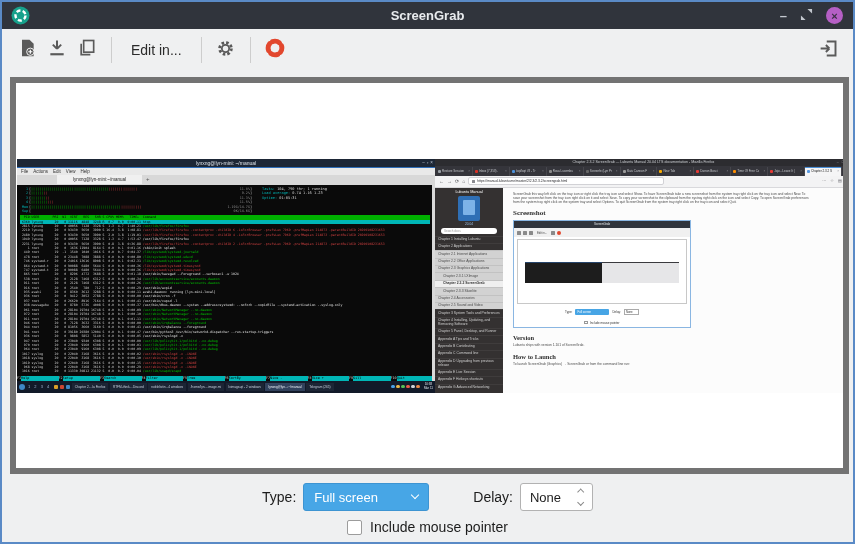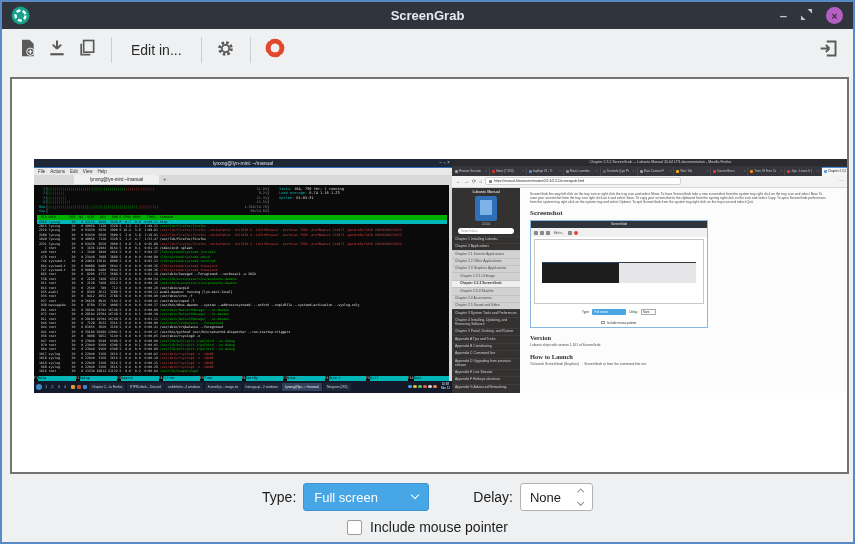--- a/index.html
+++ b/index.html
@@ -19,21 +19,21 @@
 
   
   .toolbar{height:41px;display:flex;align-items:center;padding:0 10px;}
   .tbtn{width:30px;height:30px;border:0;background:transparent;display:flex;align-items:center;justify-content:center;padding:0;}
   .edit-in{border:0;background:transparent;font-size:14px;color:#2b2b2b;padding:0 10px;font-family:inherit;}
   .sep{width:1px;height:26px;background:#cdcdcd;margin:0 9px;}
   .spacer{flex:1;}
 
   
   .preview-frame{position:absolute;left:8px;top:75px;width:839px;height:397px;background:#ffffff;
-                 border:2px solid #737373;display:flex;align-items:center;padding-left:21px;}
+                 border:6px solid #737373;display:flex;align-items:center;}
   .shot{width:835px;height:234px;display:flex;margin-left:1px;overflow:hidden;}
 
   
   .monL{width:418px;display:flex;flex-direction:column;flex:none;}
   .term-title{height:9px;background:#1d2736;border-bottom:1px solid #2e6db8;color:#dfe5ec;font-size:5px;
               line-height:8px;text-align:center;position:relative;white-space:nowrap;overflow:hidden;}
   .term-wc{position:absolute;right:2px;top:1px;display:flex;gap:2px;font-size:4.5px;line-height:6px;color:#b9c2cf;}
   .term-menu{height:7px;background:#e9e9e9;font-size:4.5px;color:#333;display:flex;gap:5px;padding-left:4px;align-items:center;}
   .term-tabbar{height:10px;background:#d8d8d8;display:flex;align-items:center;}
   .term-tab{height:9px;background:#f0f0f0;font-size:4.5px;color:#222;padding:0 16px;margin-left:40px;line-height:9px;white-space:nowrap;}

